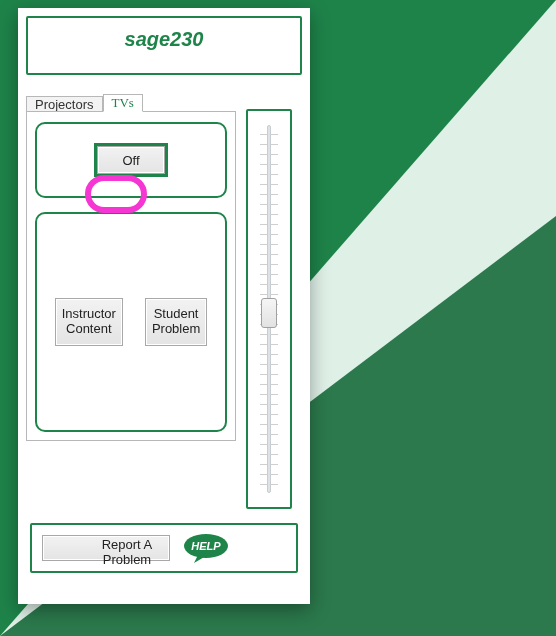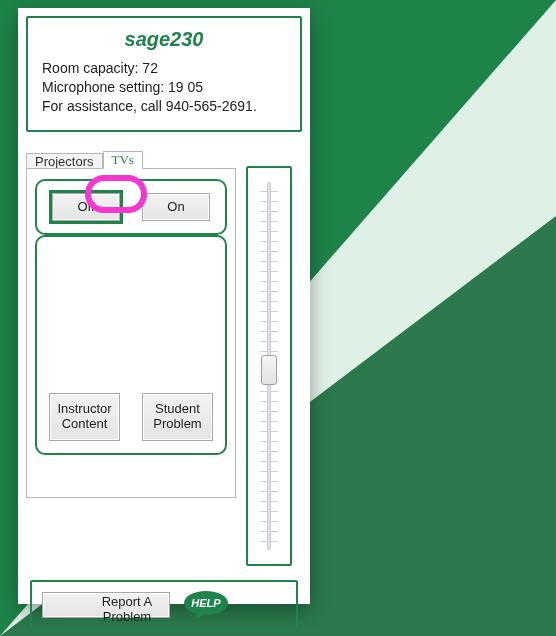--- a/index.html
+++ b/index.html
@@ -93,28 +93,29 @@
   .tab-body {
     border: 1px solid #b7b7b7;
     background: #fff;
     height: 330px;
     padding: 10px 8px;
     position: relative;
   }
   .btn-group {
     border: 2px solid #1e8449;
     border-radius: 10px;
-    padding: 12px;
+    padding: 22px;
     display: flex;
     gap: 22px;
     justify-content: center;
   }
   .btn-group.content {
+    margin-top: 14px;
     height: 220px;
-    align-items: flex-end;
+    align-items: center;
   }
   button.ui {
     background: linear-gradient(#f2f2f2, #e4e4e4);
     border: 1px solid #a8a8a8;
     font-size: 13px;
     color: #222;
     cursor: pointer;
     box-shadow: inset 0 0 0 1px #fff;
   }
   .off-btn, .on-btn {
@@ -210,37 +211,31 @@
 
 <div class="bg">
   <div class="tri1"></div>
   <div class="tri2"></div>
 </div>
 
 <div class="panel">
 
   <div class="header-box">
     <div class="title">sage230</div>
-    <div class="info">
-      <div>Room capacity: 72</div>
-      <div>Microphone setting: 19 05</div>
-      <div>For assistance, call 940-565-2691.</div>
-    </div>
   </div>
 
   <div class="body-row">
     <div class="tabs-col">
       <div class="tab-strip">
         <div class="tab">Projectors</div>
         <div class="tab active">TVs</div>
       </div>
       <div class="tab-body">
         <div class="btn-group">
           <button class="ui off-btn">Off</button>
-          <button class="ui on-btn">On</button>
         </div>
         <div class="btn-group content">
           <button class="ui src-btn">Instructor Content</button>
           <button class="ui src-btn">Student Problem</button>
         </div>
       </div>
     </div>
 
     <div class="slider-col">
       <div class="slider-box">

